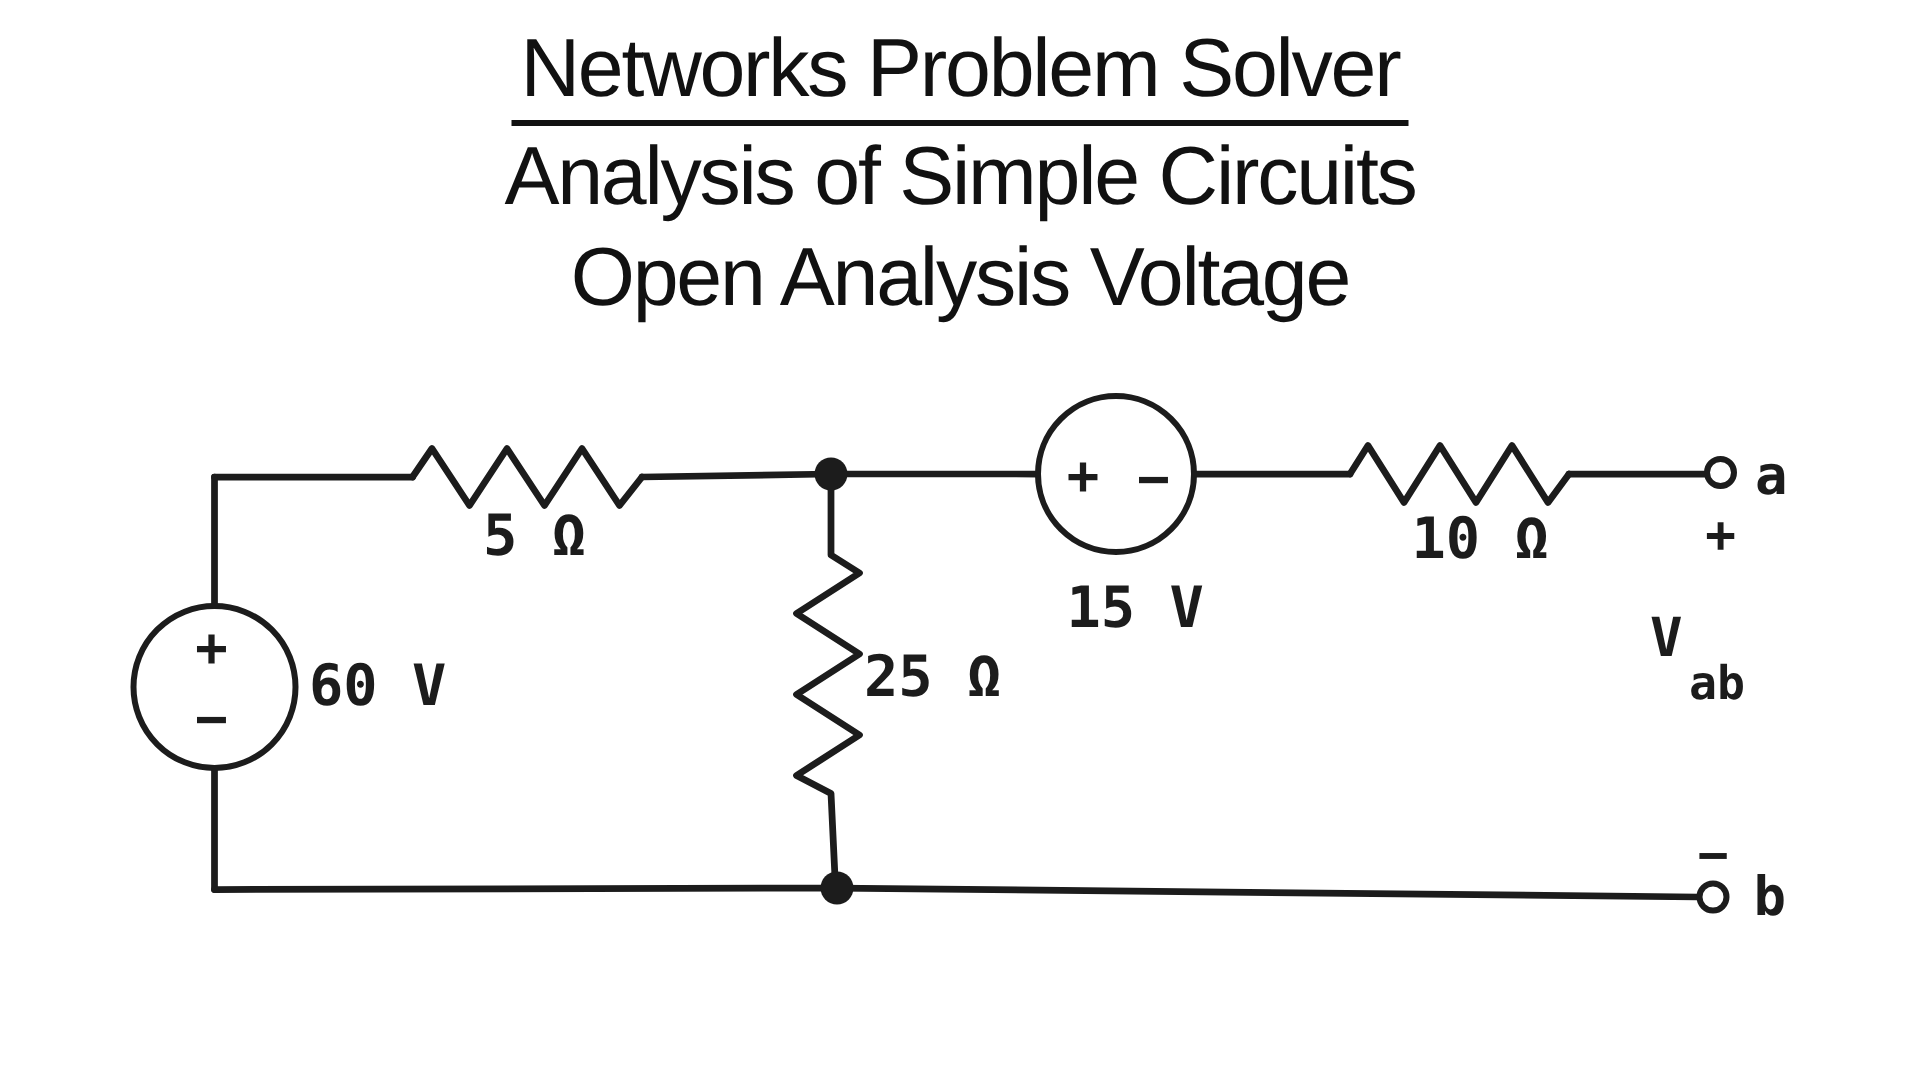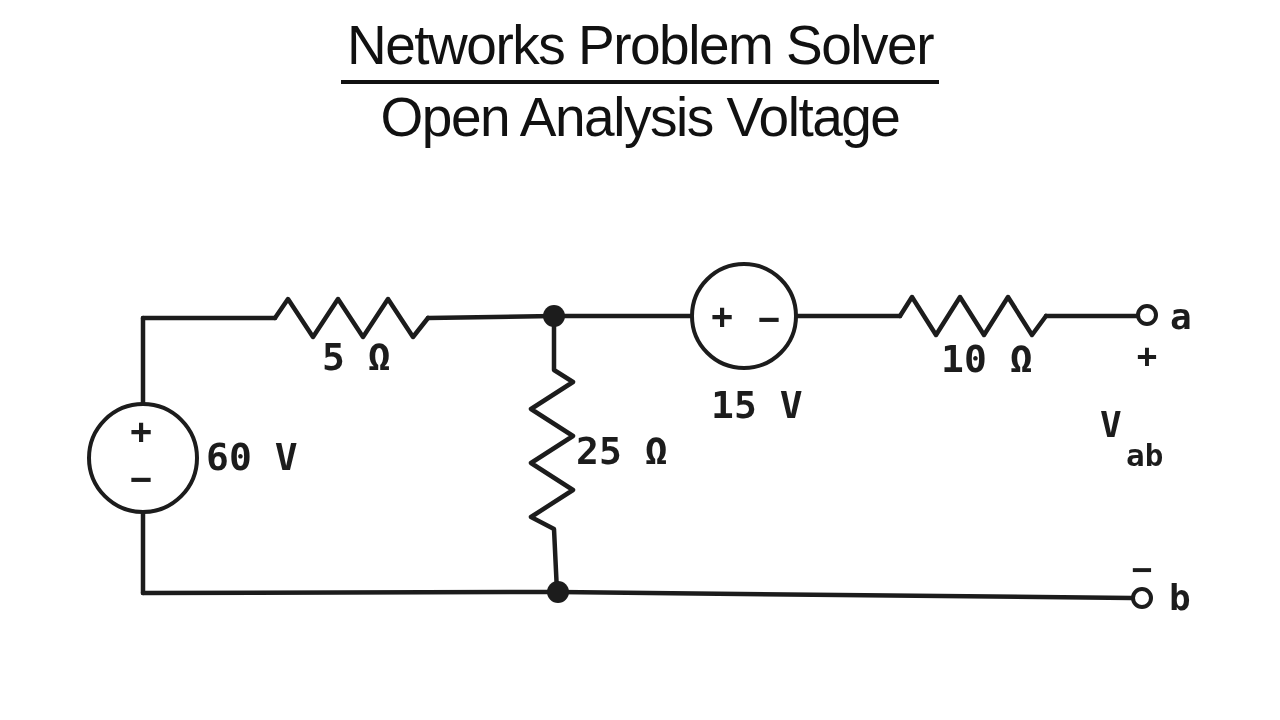--- a/index.html
+++ b/index.html
@@ -67,20 +67,21 @@
   .sym { font-size: 36px; }
   .sub { font-size: 31px; }
 </style>
 </head>
 <body>
 
 <div class="stage">
 
   <div class="title-block">
     <div><span class="underlined">Networks Problem Solver</span></div>
+    <div>Analysis of Simple Circuits</div>
     <div>Open Analysis Voltage</div>
   </div>
 
   <svg class="circuit" viewBox="0 0 1280 720">
 
     <path class="wire" d="M143,318 H275"></path>
     <path class="wire" d="M275,318 L288,299 L313,337 L338,299 L363,337 L388,299 L413,337 L428,318"></path>
     <path class="wire" d="M428,318 L554,316 L692,316"></path>
     <path class="wire" d="M796,316 H900"></path>
     <path class="wire" d="M900,316 L912,297 L936,335 L960,297 L984,335 L1008,297 L1032,335 L1046,316"></path>

